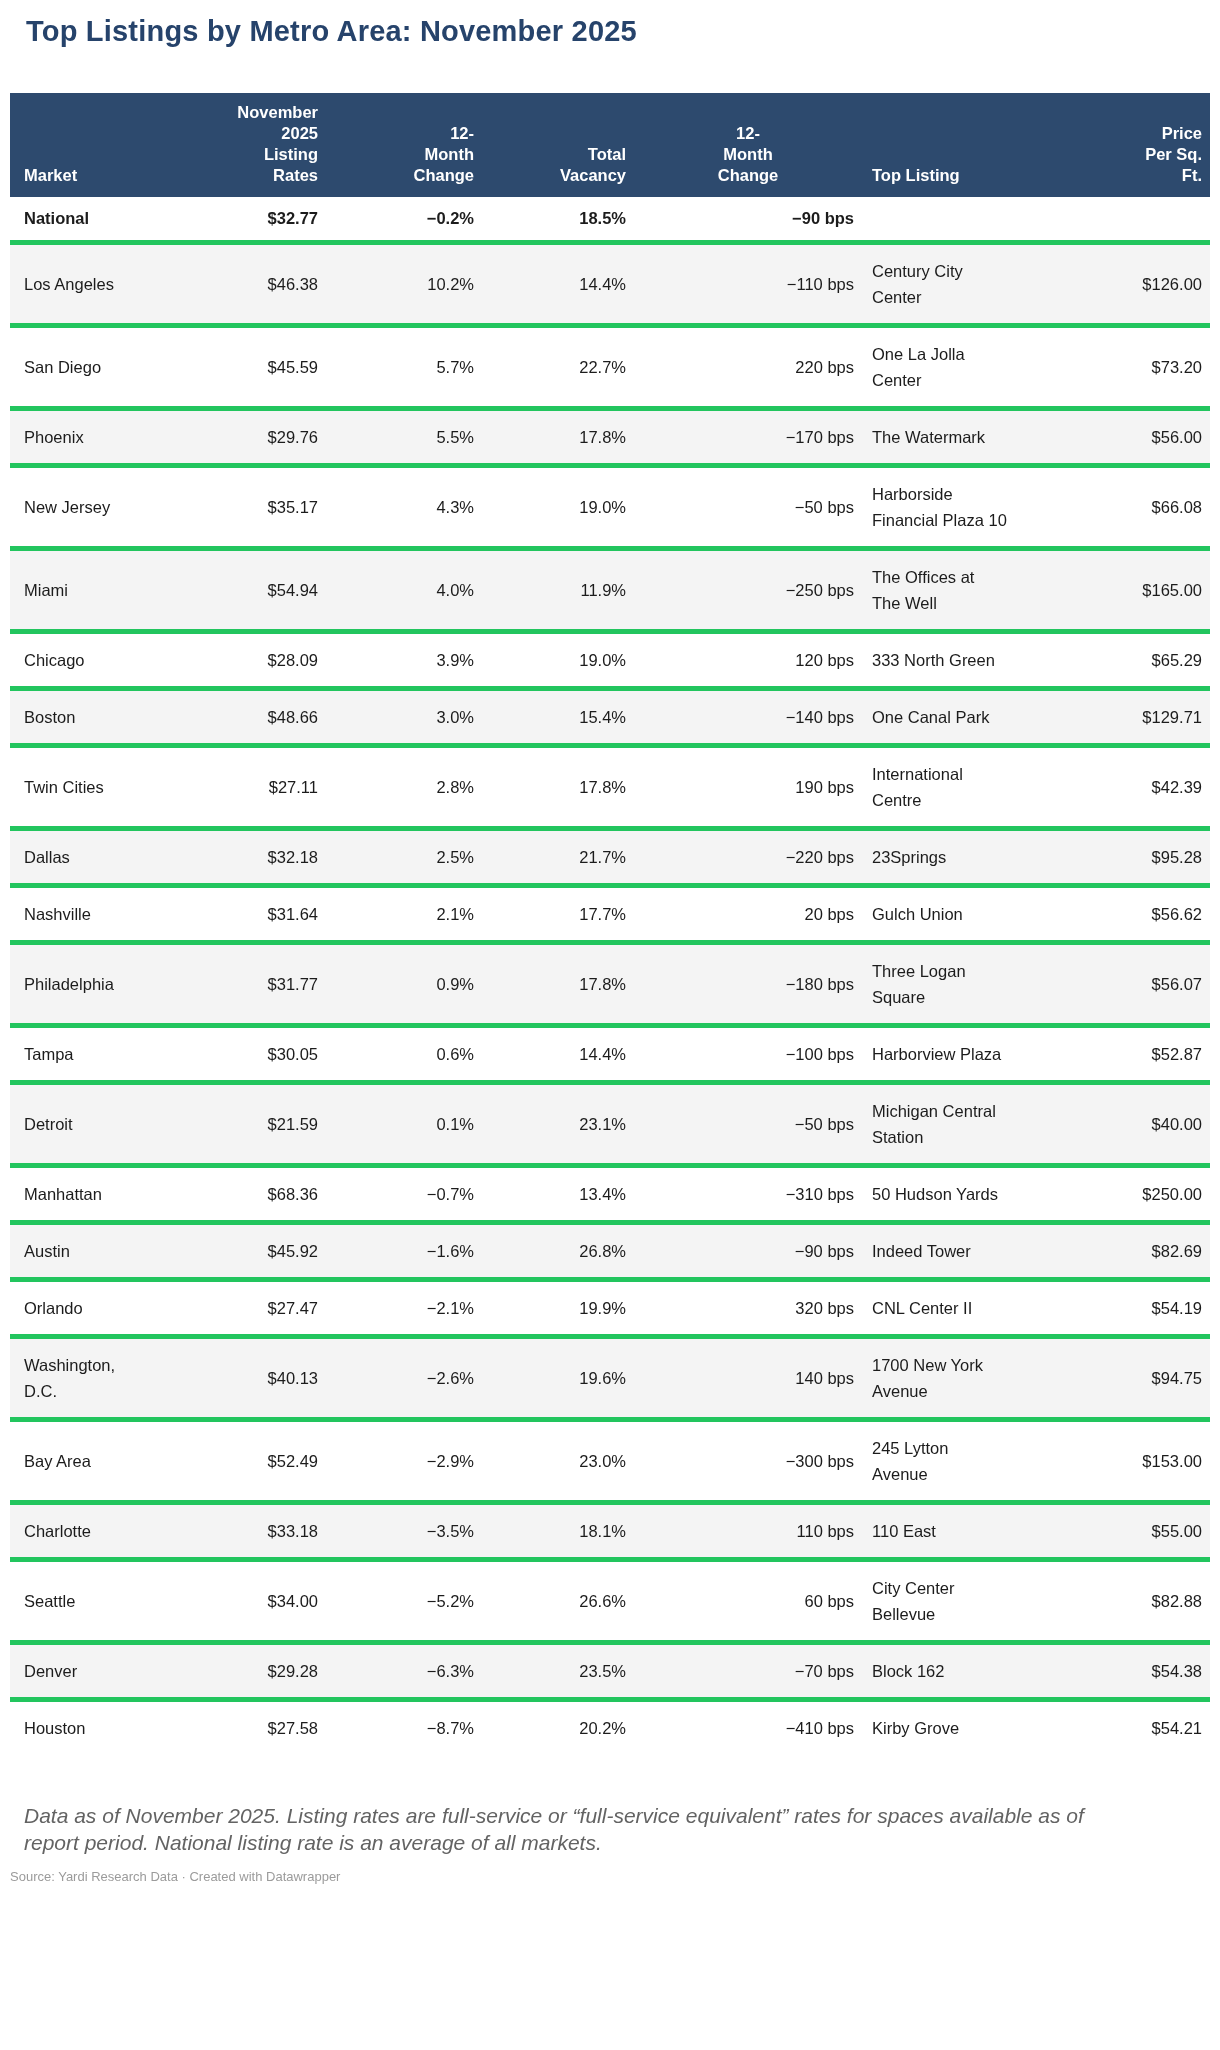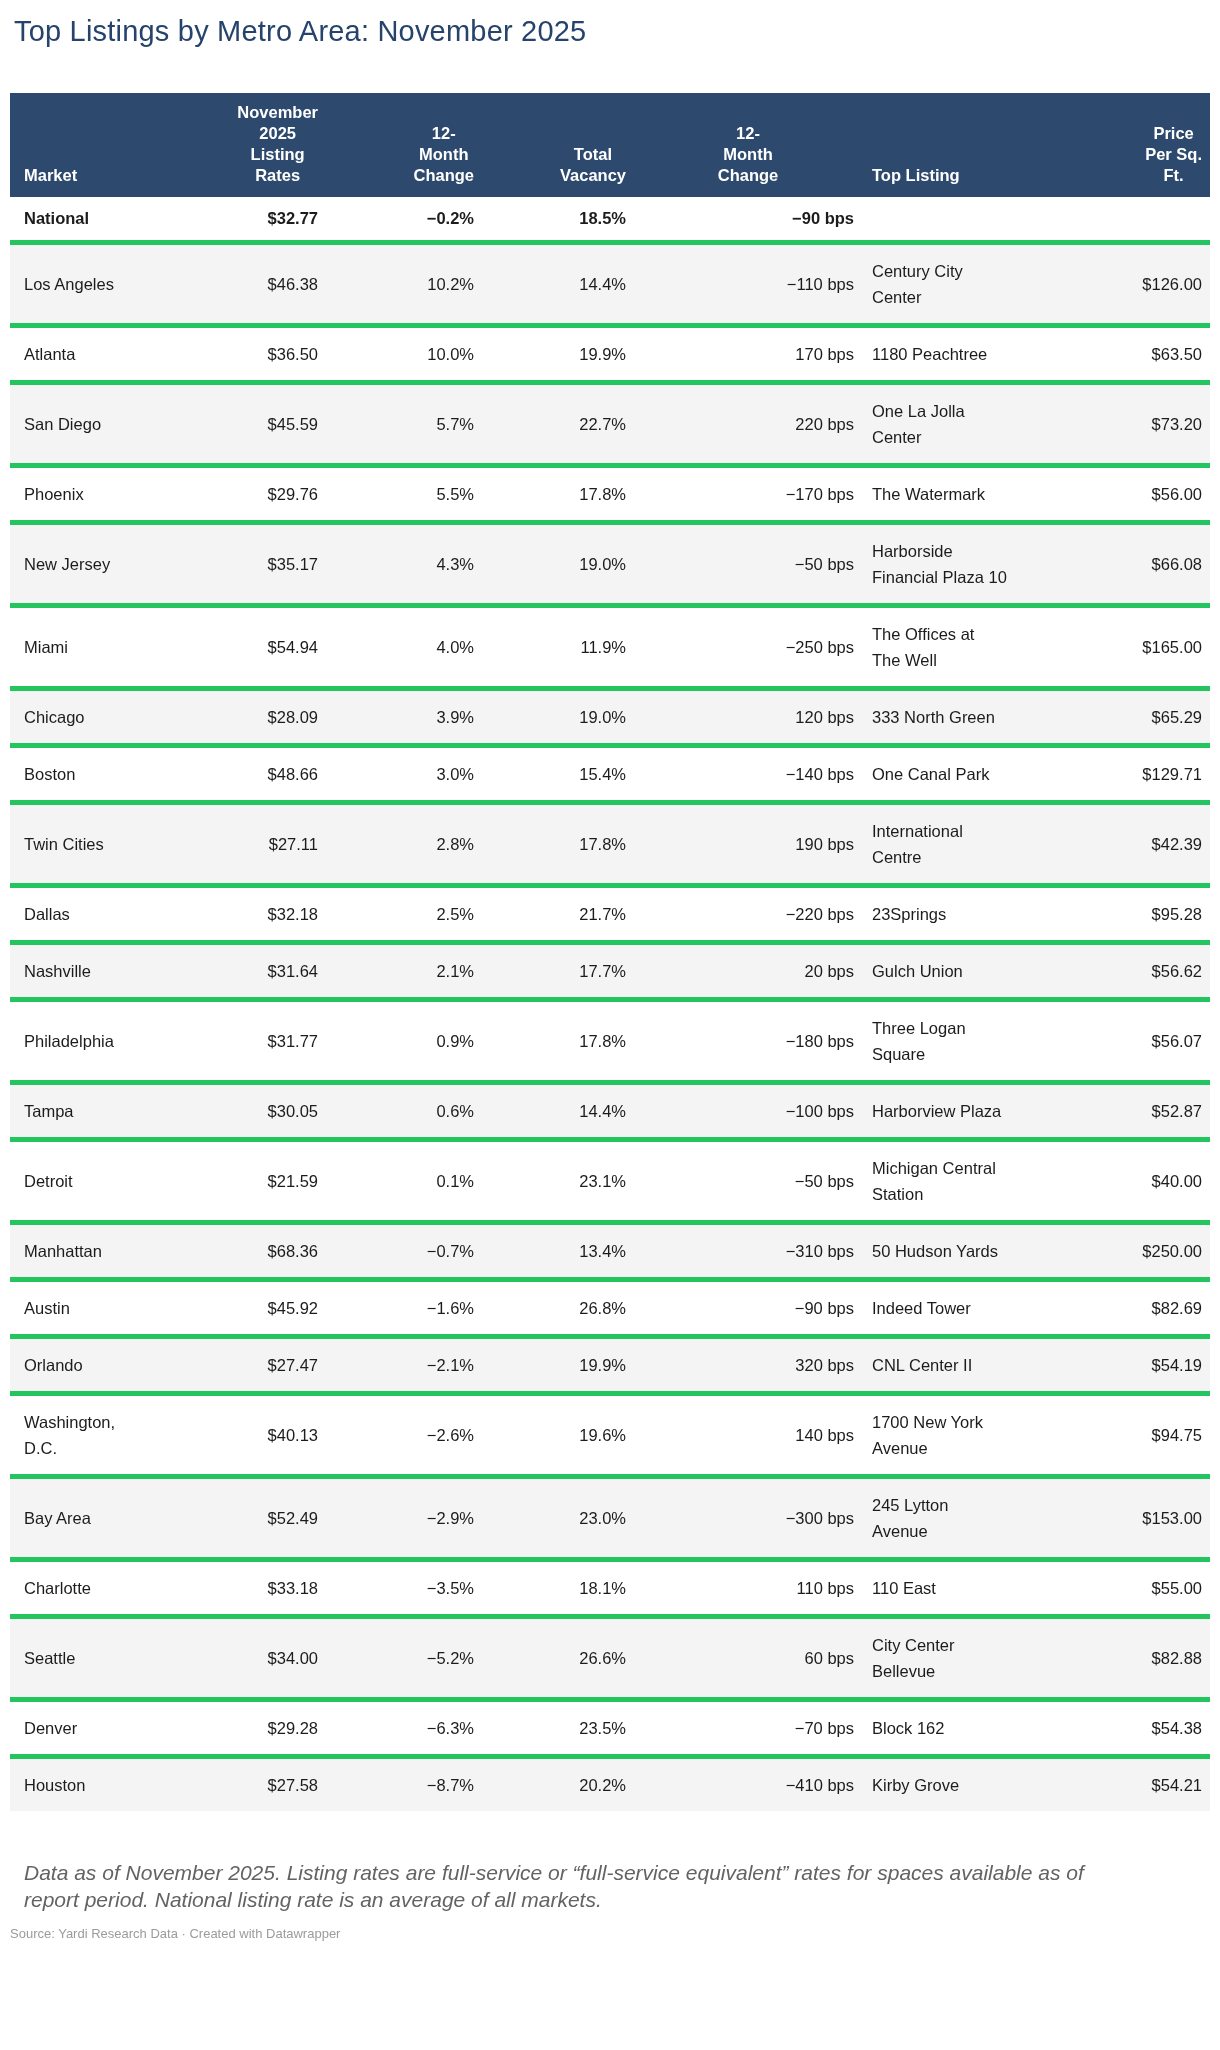--- a/index.html
+++ b/index.html
@@ -2,31 +2,31 @@
 <html><head>
 <meta charset="utf-8">
 <style>
   html,body{margin:0;padding:0;}
   body{
     width:1220px;height:2050px;box-sizing:border-box;
     padding:12px 10px 0;background:#ffffff;overflow:hidden;
     font-family:"Liberation Sans","DejaVu Sans",sans-serif;color:#1c1c1c;
   }
   h1[data-name="chart-title"]{
-    margin:0 0 42px 4px;font-size:29px;line-height:1.35;font-weight:400;
+    margin:0 0 42px 16px;font-size:29px;line-height:1.35;font-weight:700;
     color:#26436b;letter-spacing:.2px;
   }
   table[data-name="listings-table"]{
     border-collapse:collapse;table-layout:fixed;width:1200px;
   }
   thead th{
     background:#2d4a6e;color:#ffffff;font-weight:700;font-size:16.5px;
     line-height:21px;vertical-align:bottom;padding:9px 8px 11px;
   }
-  .hwrap{display:inline-block;text-align:center;white-space:pre-line;}
+  .hwrap{display:inline-block;white-space:pre-line;}
   thead th:nth-child(1){text-align:left;padding-left:14px;}
   thead th:nth-child(6){text-align:left;padding-left:10px;}
   thead th:nth-child(2),thead th:nth-child(3),
   thead th:nth-child(4),thead th:nth-child(7){text-align:right;}
   thead th:nth-child(5){text-align:center;}
   thead th:nth-child(1) .hwrap,thead th:nth-child(6) .hwrap{text-align:left;margin-top:8px;}
 
   tbody td{
     font-size:16.5px;line-height:26px;padding:13px 8px;vertical-align:middle;
   }
@@ -99,29 +99,20 @@
         <tr data-name="table-row">
           <td data-name="cell-market">Los Angeles</td>
           <td data-name="cell-listing-rate">$46.38</td>
           <td data-name="cell-12mo-change">10.2%</td>
           <td data-name="cell-total-vacancy">14.4%</td>
           <td data-name="cell-12mo-bps-change">−110 bps</td>
           <td data-name="cell-top-listing">Century City Center</td>
           <td data-name="cell-price-per-sqft">$126.00</td>
         </tr>
         <tr data-name="table-row">
-          <td data-name="cell-market">Atlanta</td>
-          <td data-name="cell-listing-rate">$36.50</td>
-          <td data-name="cell-12mo-change">10.0%</td>
-          <td data-name="cell-total-vacancy">19.9%</td>
-          <td data-name="cell-12mo-bps-change">170 bps</td>
-          <td data-name="cell-top-listing">1180 Peachtree</td>
-          <td data-name="cell-price-per-sqft">$63.50</td>
-        </tr>
-        <tr data-name="table-row">
           <td data-name="cell-market">San Diego</td>
           <td data-name="cell-listing-rate">$45.59</td>
           <td data-name="cell-12mo-change">5.7%</td>
           <td data-name="cell-total-vacancy">22.7%</td>
           <td data-name="cell-12mo-bps-change">220 bps</td>
           <td data-name="cell-top-listing">One La Jolla Center</td>
           <td data-name="cell-price-per-sqft">$73.20</td>
         </tr>
         <tr data-name="table-row">
           <td data-name="cell-market">Phoenix</td>

